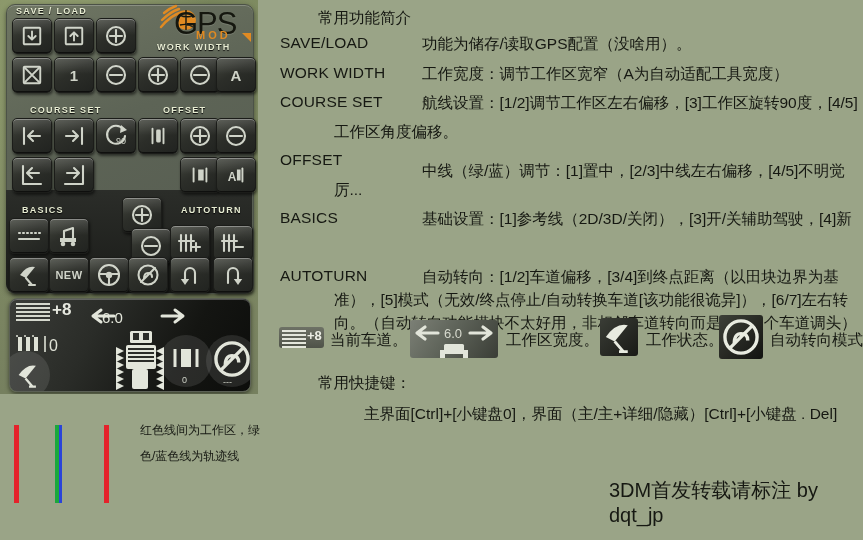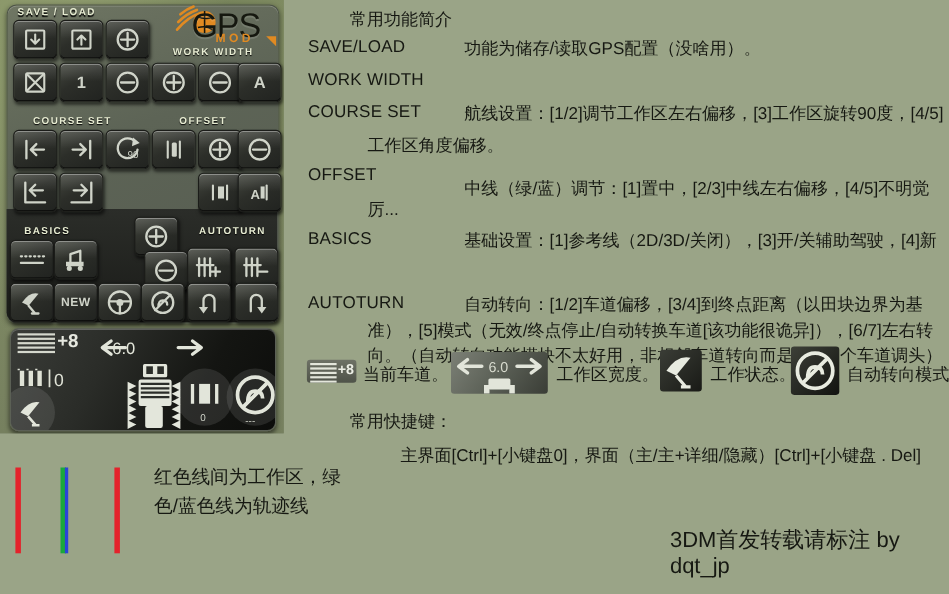--- a/index.html
+++ b/index.html
@@ -114,21 +114,21 @@
     background:linear-gradient(135deg,#3a3d36,#191a16);
   }
   .mini-auto{
     width:44px;height:44px;
     background:linear-gradient(135deg,#3d4038,#121310);
   }
 
   
   #legend-lines{position:absolute;left:0;top:400px;width:260px;height:140px;}
   .lline{position:absolute;width:5px;}
-  .legend-text{position:absolute;color:#161812;font-size:17px;white-space:nowrap;}
+  .legend-text{position:absolute;color:#161812;font-size:12px;white-space:nowrap;}
   .credit{position:absolute;color:#161812;font-size:20px;}
 </style>
 </head>
 <body>
 
 <div id="gps-panel">
   <div class="panel-grass"></div>
   <div class="panel-body"></div>
   <div class="panel-lower"></div>
 
@@ -395,20 +395,21 @@
   </div>
 </div>
 
 <div id="content">
   <div class="heading" style="left:44px;top:8px">常用功能简介</div>
 
   <div class="tterm" style="left:6px;top:34px">SAVE/LOAD</div>
   <div class="tline" style="left:148px;top:34px">功能为储存/读取GPS配置（没啥用）。</div>
 
   <div class="tterm" style="left:6px;top:64px">WORK WIDTH</div>
+  <div class="tline" style="left:148px;top:64px">工作宽度：调节工作区宽窄（A为自动适配工具宽度）</div>
 
   <div class="tterm" style="left:6px;top:93px">COURSE SET</div>
   <div class="tline" style="left:148px;top:93px">航线设置：[1/2]调节工作区左右偏移，[3]工作区旋转90度，[4/5]</div>
   <div class="tline" style="left:60px;top:122px">工作区角度偏移。</div>
 
   <div class="tterm" style="left:6px;top:151px">OFFSET</div>
   <div class="tline" style="left:148px;top:161px">中线（绿/蓝）调节：[1]置中，[2/3]中线左右偏移，[4/5]不明觉</div>
   <div class="tline" style="left:60px;top:180px">厉...</div>
 
   <div class="tterm" style="left:6px;top:209px">BASICS</div>

